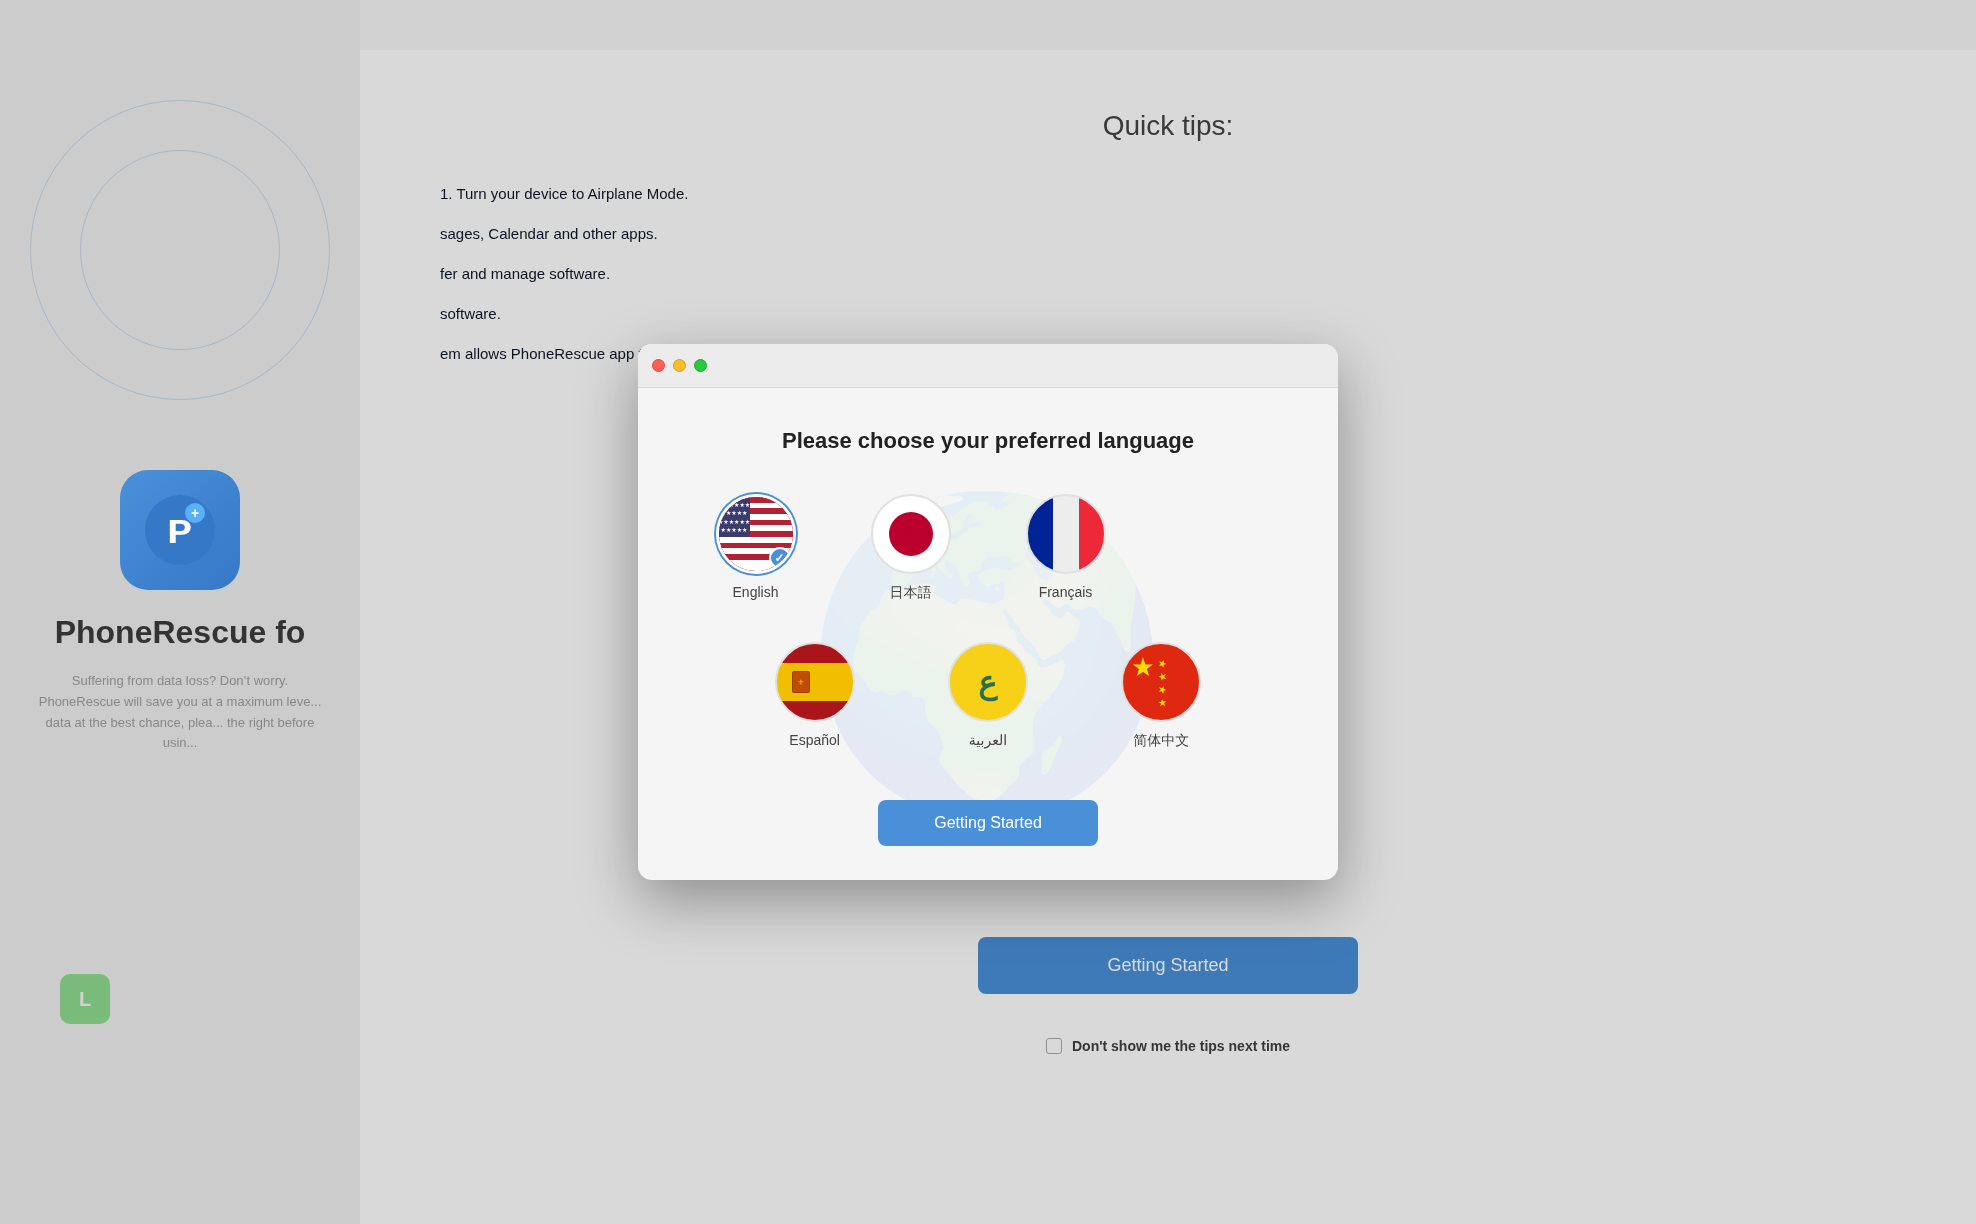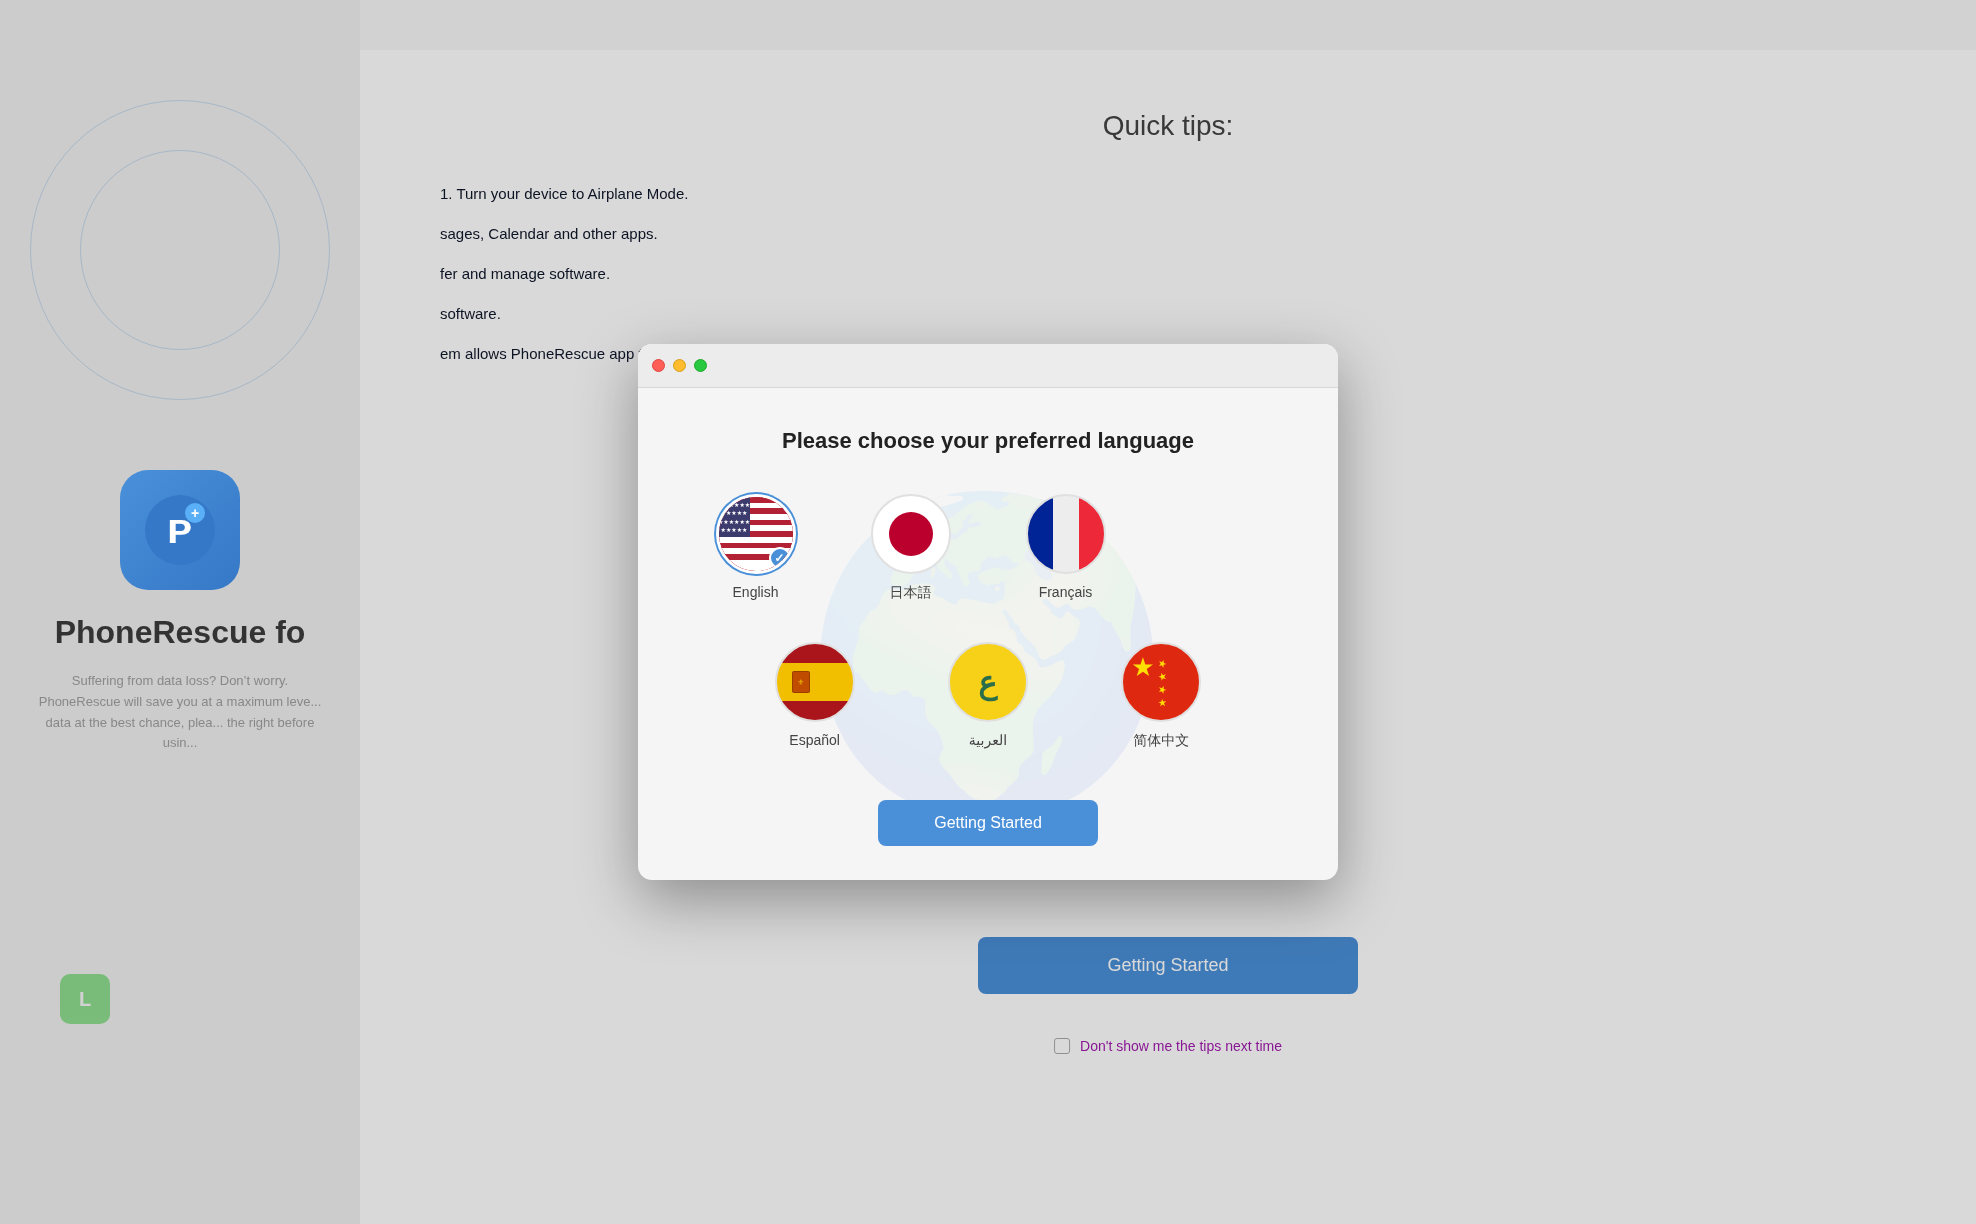--- a/index.html
+++ b/index.html
@@ -119,21 +119,22 @@
     .bg-checkbox {
       width: 16px;
       height: 16px;
       border: 1.5px solid #aaa;
       border-radius: 3px;
       background: white;
     }
 
     .bg-checkbox-label {
       font-size: 14px;
-      color: #a21caf;
+      color: #404040;
+      font-weight: bold;
     }
 
     
     .overlay {
       position: absolute;
       top: 0; left: 0;
       width: 100%; height: 100%;
       background: rgba(0,0,0,0.15);
     }
 

